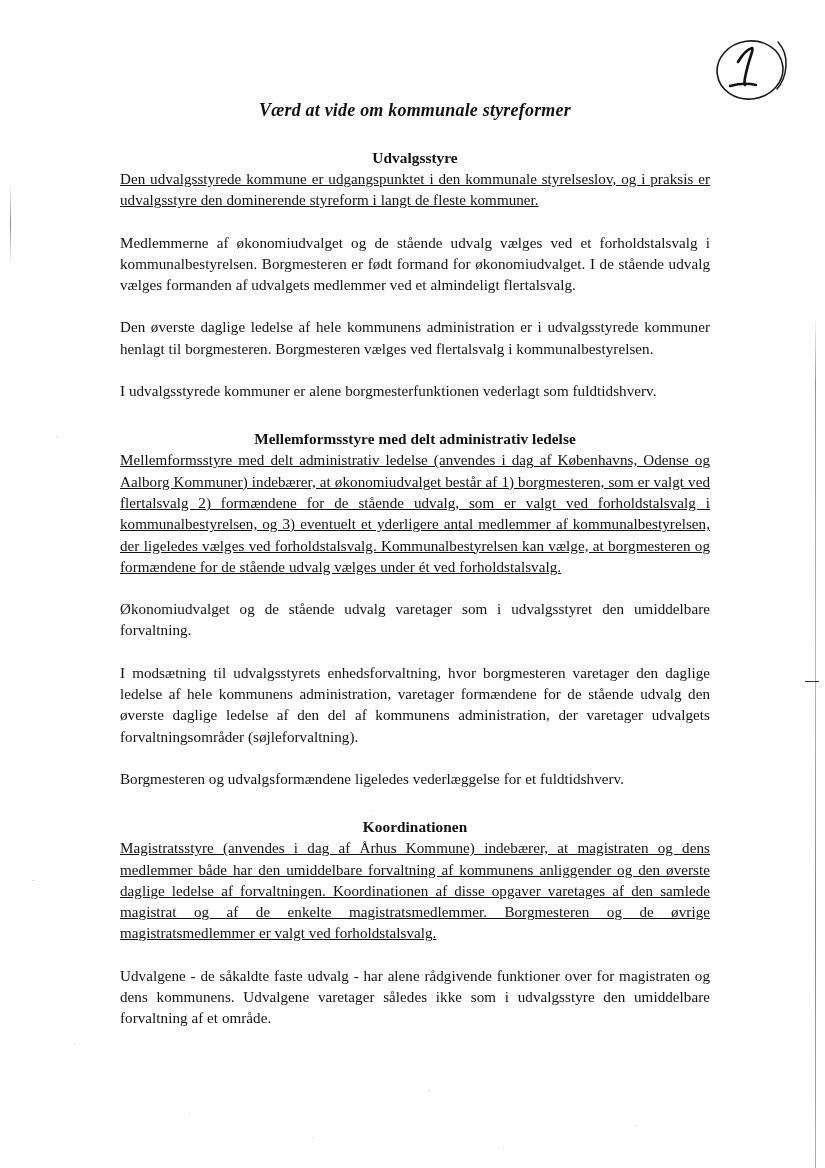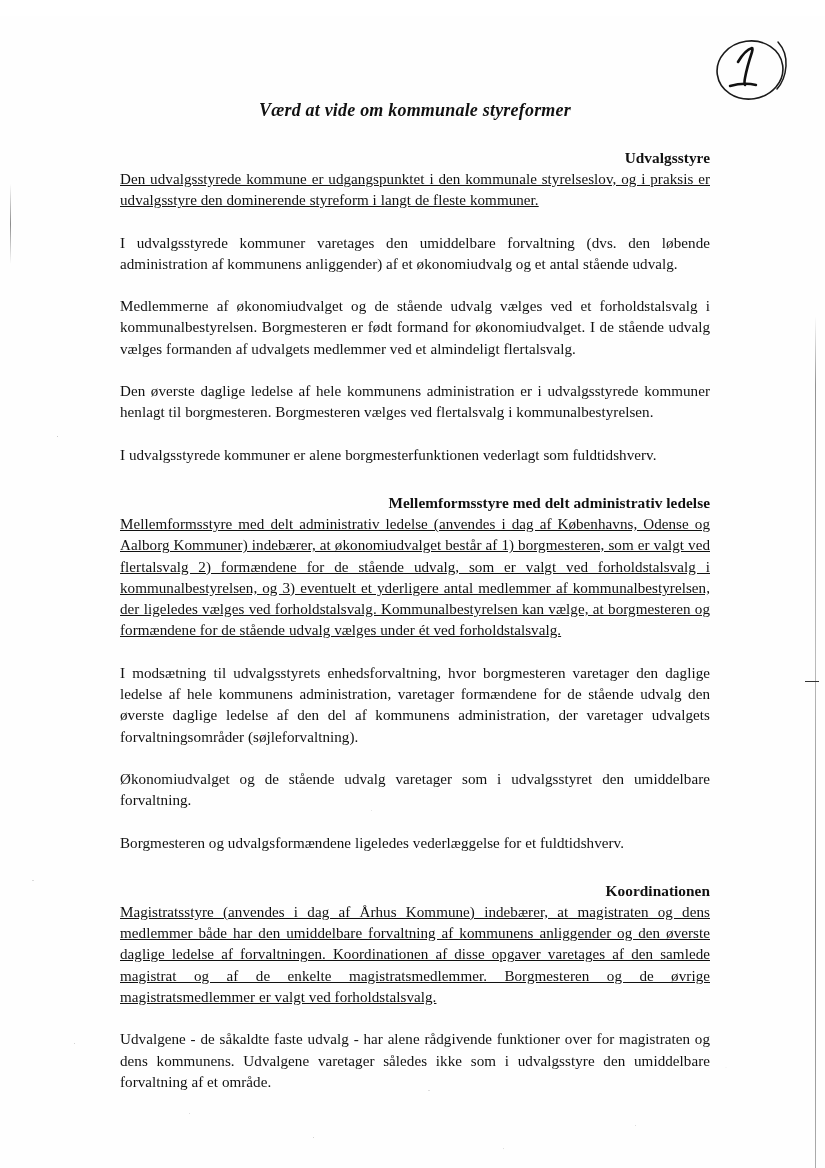--- a/index.html
+++ b/index.html
@@ -110,21 +110,21 @@
     margin: 0;
     padding: 0;
     letter-spacing: .05px;
   }
   .para + .para { margin-top: 21px; }
   .sec-head {
     font-size: 15.3px;
     font-weight: bold;
     line-height: 21px;
     margin: 26px 0 0 0;
-    text-align: right;
+    text-align: center;
     letter-spacing: .05px;
   }
   .sec-head + .para { margin-top: 1px; text-decoration: underline; }
 </style>
 </head>
 <body>
 
 <div class="page">
 
   <div class="scan-noise"></div>
@@ -141,29 +141,28 @@
     </svg>
   </div>
 
   <div class="doc">
 
     <h1 class="doc-title">Værd at vide om kommunale styreformer</h1>
 
 
     <h2 class="sec-head">Udvalgsstyre</h2>
     <p class="para">Den udvalgsstyrede kommune er udgangspunktet i den kommunale styrelseslov, og i praksis er udvalgsstyre den dominerende styreform i langt de fleste kommuner.</p>
-    <p class="para">I udvalgsstyrede kommuner varetages den umiddelbare forvaltning (dvs. den løbende administration af kommunens anliggender) af et økonomiudvalg og et antal stående udvalg.</p>
     <p class="para">Medlemmerne af økonomiudvalget og de stående udvalg vælges ved et forholdstalsvalg i kommunalbestyrelsen. Borgmesteren er født formand for økonomiudvalget. I de stående udvalg vælges formanden af udvalgets medlemmer ved et almindeligt flertalsvalg.</p>
     <p class="para">Den øverste daglige ledelse af hele kommunens administration er i udvalgsstyrede kommuner henlagt til borgmesteren. Borgmesteren vælges ved flertalsvalg i kommunalbestyrelsen.</p>
     <p class="para">I udvalgsstyrede kommuner er alene borgmesterfunktionen vederlagt som fuldtidshverv.</p>
 
     <h2 class="sec-head">Mellemformsstyre med delt administrativ ledelse</h2>
     <p class="para">Mellemformsstyre med delt administrativ ledelse (anvendes i dag af Københavns, Odense og Aalborg Kommuner) indebærer, at økonomiudvalget består af 1) borgmesteren, som er valgt ved flertalsvalg 2) formændene for de stående udvalg, som er valgt ved forholdstalsvalg i kommunalbestyrelsen, og 3) eventuelt et yderligere antal medlemmer af kommunalbestyrelsen, der ligeledes vælges ved forholdstalsvalg. Kommunalbestyrelsen kan vælge, at borgmesteren og formændene for de stående udvalg vælges under ét ved forholdstalsvalg.</p>
+    <p class="para">Økonomiudvalget og de stående udvalg varetager som i udvalgsstyret den umiddelbare forvaltning.</p>
     <p class="para">I modsætning til udvalgsstyrets enhedsforvaltning, hvor borgmesteren varetager den daglige ledelse af hele kommunens administration, varetager formændene for de stående udvalg den øverste daglige ledelse af den del af kommunens administration, der varetager udvalgets forvaltningsområder (søjleforvaltning).</p>
-    <p class="para">Økonomiudvalget og de stående udvalg varetager som i udvalgsstyret den umiddelbare forvaltning.</p>
     <p class="para">Borgmesteren og udvalgsformændene ligeledes vederlæggelse for et fuldtidshverv.</p>
 
     <h2 class="sec-head">Koordinationen</h2>
     <p class="para">Magistratsstyre (anvendes i dag af Århus Kommune) indebærer, at magistraten og dens medlemmer både har den umiddelbare forvaltning af kommunens anliggender og den øverste daglige ledelse af forvaltningen. Koordinationen af disse opgaver varetages af den samlede magistrat og af de enkelte magistratsmedlemmer. Borgmesteren og de øvrige magistratsmedlemmer er valgt ved forholdstalsvalg.</p>
     <p class="para">Udvalgene - de såkaldte faste udvalg - har alene rådgivende funktioner over for magistraten og dens kommunens. Udvalgene varetager således ikke som i udvalgsstyre den umiddelbare forvaltning af et område.</p>
 
   </div>
 </div>
 
 </body></html>

